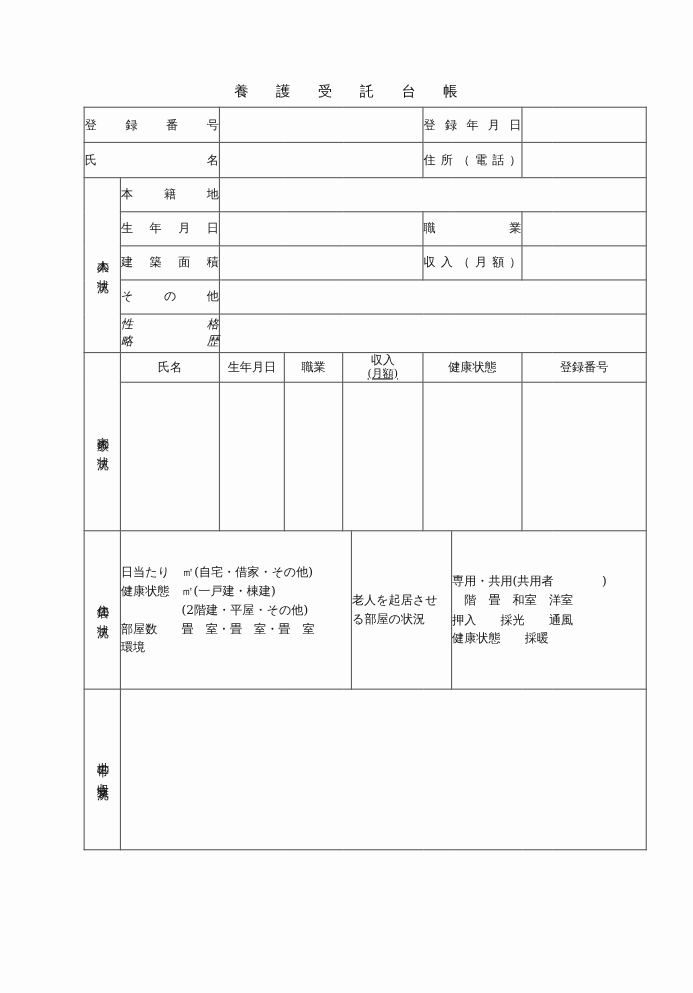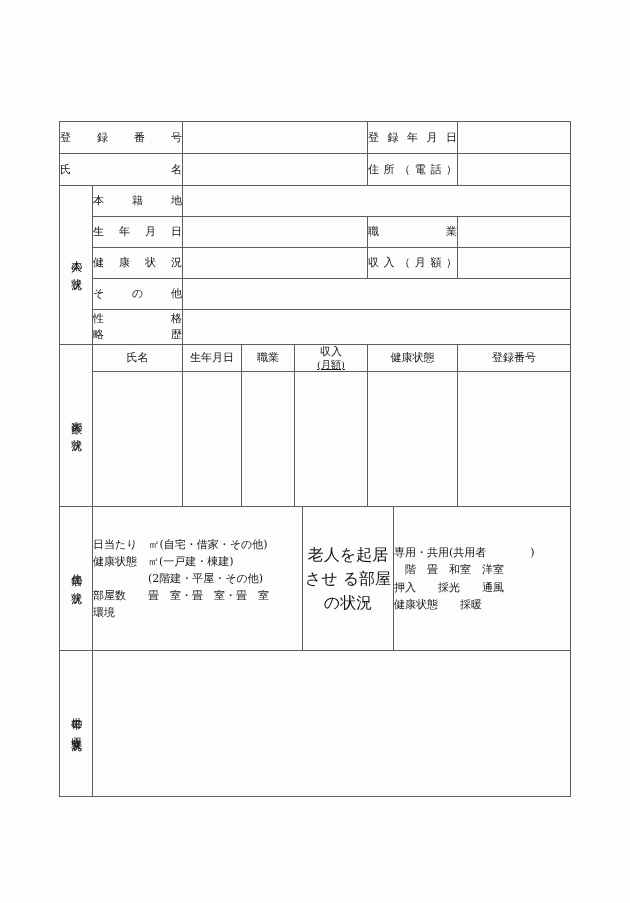--- a/index.html
+++ b/index.html
@@ -30,29 +30,28 @@
     text-align: center;
     font-size: 13px;
     letter-spacing: 6px;
     text-indent: 6px;
     line-height: 16px;
     color: #111;
   }
 
   .form-table {
     position: absolute;
-    left: 59px;
+    left: 76px;
     top: 97px;
     width: 511px;
     border-collapse: collapse;
     table-layout: fixed;
     font-size: 11px;
     line-height: 1.42;
     color: #151515;
-    margin-top: 24px;
   }
 
   .form-table td {
     border: 1px solid #5d5d5d;
     padding: 0;
     vertical-align: middle;
     background: #fdfdfd;
   }
 
   
@@ -82,38 +81,39 @@
   }
   .hlabel-2line {
     padding: 3px 7px;
     font-size: 11px;
   }
   .hlabel-2line .ln {
     display: block;
     text-align: justify;
     text-align-last: justify;
     white-space: nowrap;
+    font-style: italic;
   }
 
   .colhead {
     text-align: center;
     padding: 3px 2px;
     font-size: 11px;
     line-height: 1.2;
   }
   .colhead .sub {
     display: block;
     font-size: 10px;
     text-decoration: underline;
   }
 
   .center-label {
-    text-align: center;
+    text-align: left;
     padding: 4px 8px;
-    font-size: 16px;
+    font-size: 11px;
     line-height: 1.5;
   }
 
   .detail {
     padding: 6px 8px;
     font-size: 11px;
     line-height: 1.55;
     vertical-align: middle;
   }
   .detail .row-line {
@@ -122,20 +122,21 @@
   }
   .blank {
     padding: 0;
   }
 </style>
 </head>
 <body>
 
 <div class="page">
 
+  <div class="doc-title">養　護　受　託　台　帳</div>
 
   <table class="form-table">
     <colgroup>
       <col style="width:33px">
       <col style="width:90px">
       <col style="width:59px">
       <col style="width:53px">
       <col style="width:8px">
       <col style="width:65px">
       <col style="width:26px">
@@ -168,21 +169,21 @@
     </tr>
 
     <tr>
       <td class="hlabel">生年月日</td>
       <td class="blank" colspan="4" style="height:30px"></td>
       <td class="hlabel" colspan="2">職業</td>
       <td class="blank" colspan="2"></td>
     </tr>
 
     <tr>
-      <td class="hlabel">健康状況</td>
+      <td class="hlabel">建築面積</td>
       <td class="blank" colspan="4" style="height:30px"></td>
       <td class="hlabel" colspan="2">収入（月額）</td>
       <td class="blank" colspan="2"></td>
     </tr>
 
     <tr>
       <td class="hlabel">その他</td>
       <td class="blank" colspan="8" style="height:30px"></td>
     </tr>
 

